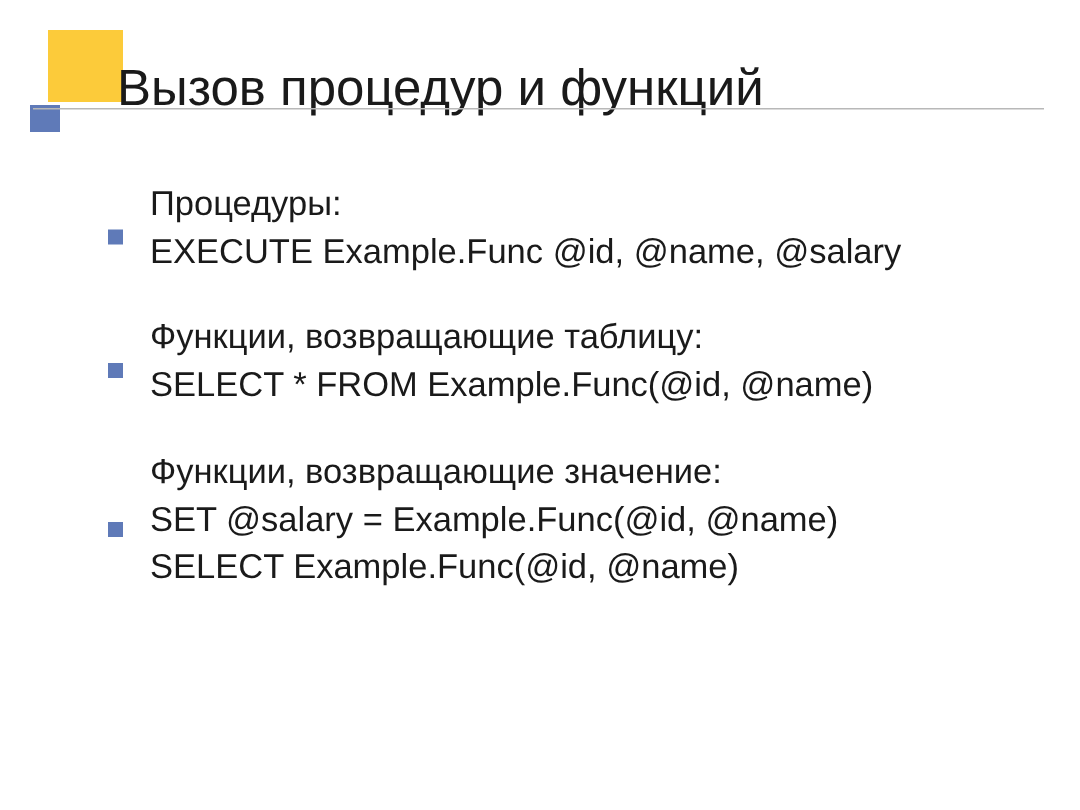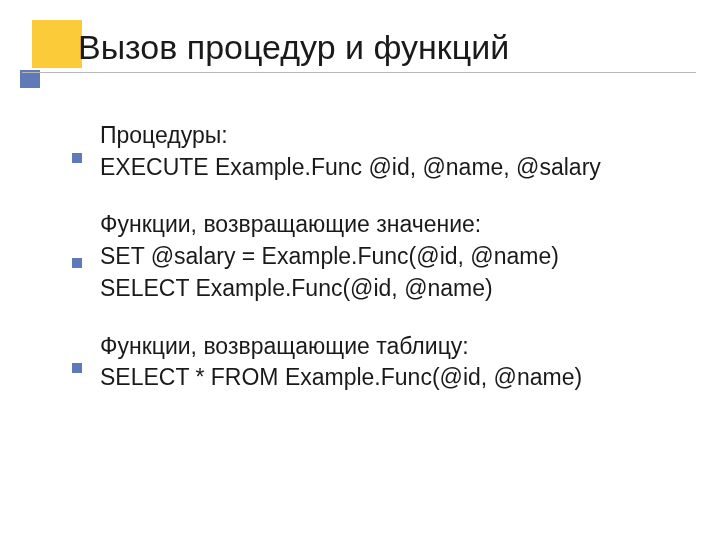--- a/index.html
+++ b/index.html
@@ -46,21 +46,21 @@
     position: absolute;
     top: 24px;
     left: 78px;
     right: 30px;
   }
   .title {
     font-family: Verdana, Arial, sans-serif;
     font-size: 34px;
     line-height: 1.15;
     color: #1a1a1a;
-    margin: 4px 0 4px 0;
+    margin: 16px 0 4px 0;
     font-weight: 400;
   }
   .title-underline {
     position: absolute;
     left: 22px;
     right: 24px;
     top: 72px;
     height: 1px;
     background: #b8b8b8;
   }
@@ -113,29 +113,29 @@
       <div class="bullet"></div>
       <div class="text">
         <span class="line">Процедуры:</span>
         <span class="line">EXECUTE Example.Func @id, @name, @salary</span>
       </div>
     </div>
 
     <div class="item">
       <div class="bullet"></div>
       <div class="text">
-        <span class="line">Функции, возвращающие значение:</span>
-        <span class="line">SET @salary = Example.Func(@id, @name)</span>
-        <span class="line">SELECT Example.Func(@id, @name)</span>
+        <span class="line">Функции, возвращающие таблицу:</span>
+        <span class="line">SELECT * FROM Example.Func(@id, @name)</span>
       </div>
     </div>
 
     <div class="item">
       <div class="bullet"></div>
       <div class="text">
-        <span class="line">Функции, возвращающие таблицу:</span>
-        <span class="line">SELECT * FROM Example.Func(@id, @name)</span>
+        <span class="line">Функции, возвращающие значение:</span>
+        <span class="line">SET @salary = Example.Func(@id, @name)</span>
+        <span class="line">SELECT Example.Func(@id, @name)</span>
       </div>
     </div>
 
   </div>
 
 </div>
 
 </body></html>

